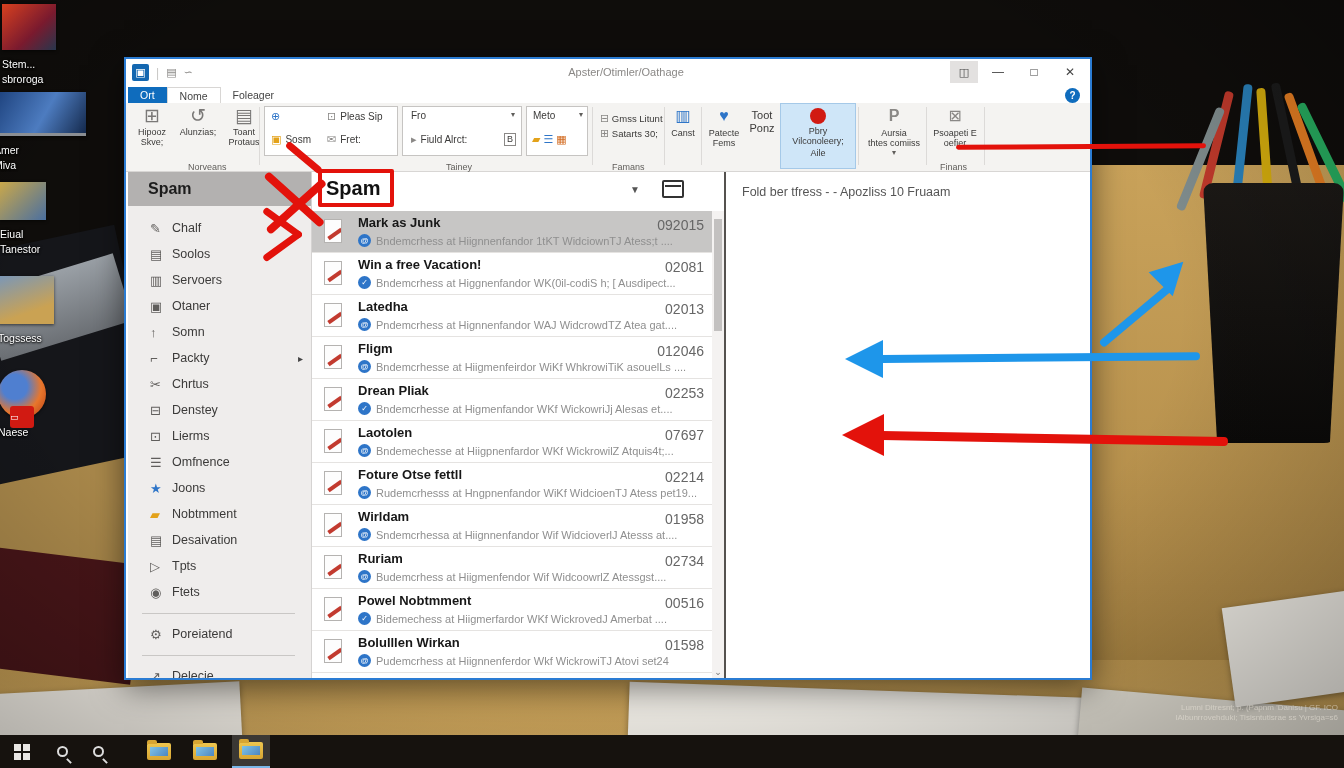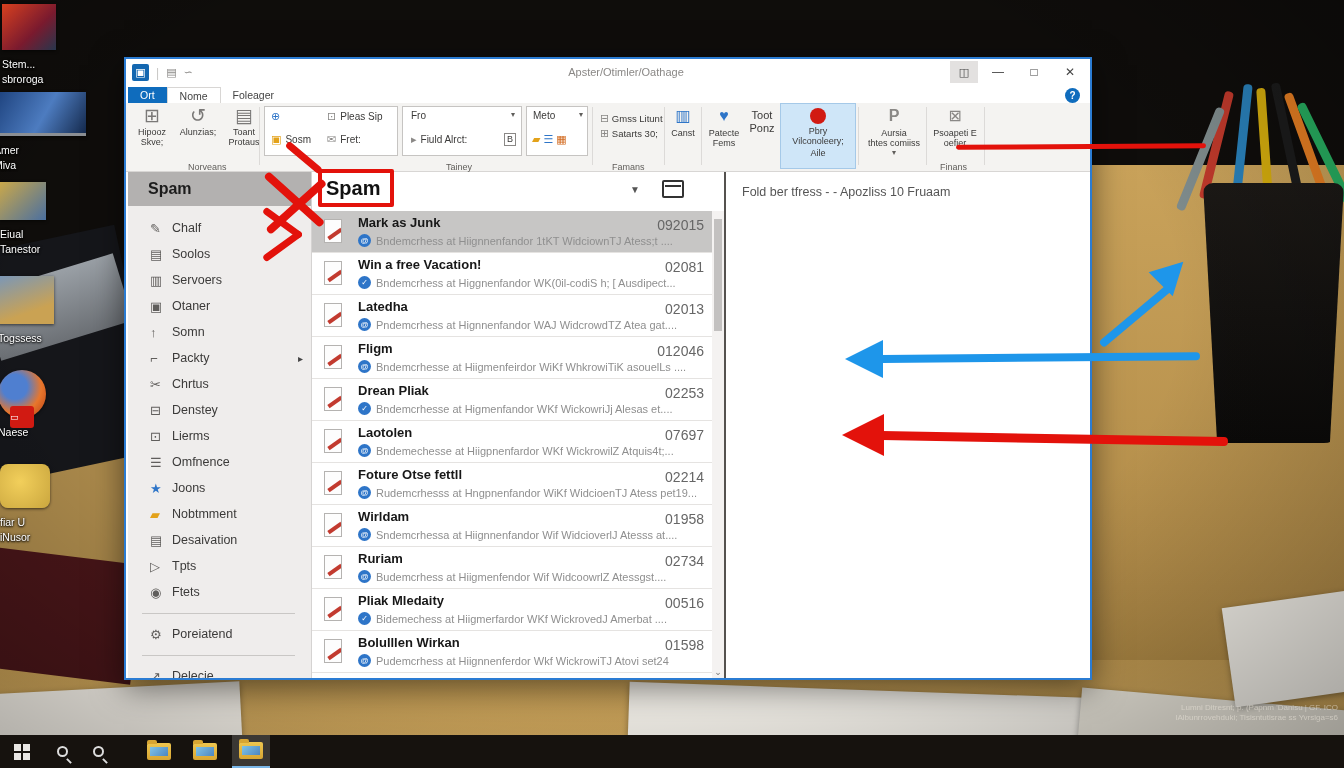--- a/index.html
+++ b/index.html
@@ -180,25 +180,20 @@
 Tanestor</div>
     </div>
     <div class="dt t4">
       <span class="tile"></span>
       <div class="dt-label">Togssess</div>
     </div>
     <div class="dt t5">
       <span class="tile"><span class="sub">▭</span></span>
       <div class="dt-label">Naese</div>
     </div>
-    <div class="dt t6">
-      <span class="tile"></span>
-      <div class="dt-label">fiar U
-iNusor</div>
-    </div>
 </div>
 <div class="watermark">Lumni Ditresnt; p. (Papnm 'Danisu | GF. ICO
 lAlbunrrovehduki; Tisisntutisrae ss Yvrsiga=s6</div>
 
 <div id="win">
   <div class="titlebar">
     <div class="qa">
       <span class="appicon">▣</span>
       <span class="qa-sep">|</span>
       <span class="qa-glyph">▤</span>
@@ -511,21 +506,21 @@
           <span class="doc"></span>
           <span class="sub">Ruriam</span>
           <span class="time">02734</span>
           <span class="line2">
             <span class="badge">@</span>
             <span class="snd">Budemcrhess at Hiigmenfendor Wif WidcoowrlZ Atessgst....</span>
           </span>
         </div>
         <div class="em">
           <span class="doc"></span>
-          <span class="sub">Pliak Mledaity</span>
+          <span class="sub">Powel Nobtmment</span>
           <span class="time">00516</span>
           <span class="line2">
             <span class="badge">✓</span>
             <span class="snd">Bidemechess at Hiigmerfardor WKf WickrovedJ Amerbat ....</span>
           </span>
         </div>
         <div class="em">
           <span class="doc"></span>
           <span class="sub">Bolulllen Wirkan</span>
           <span class="time">01598</span>

